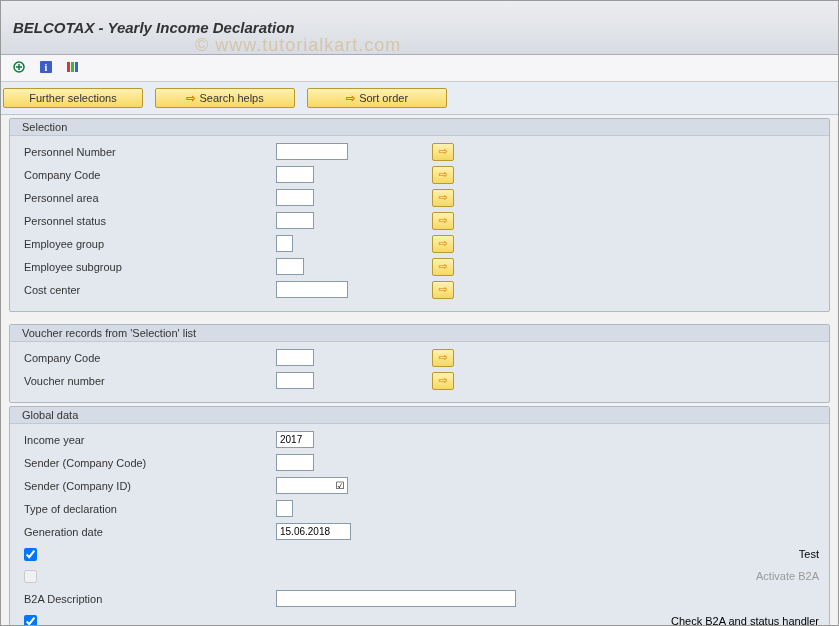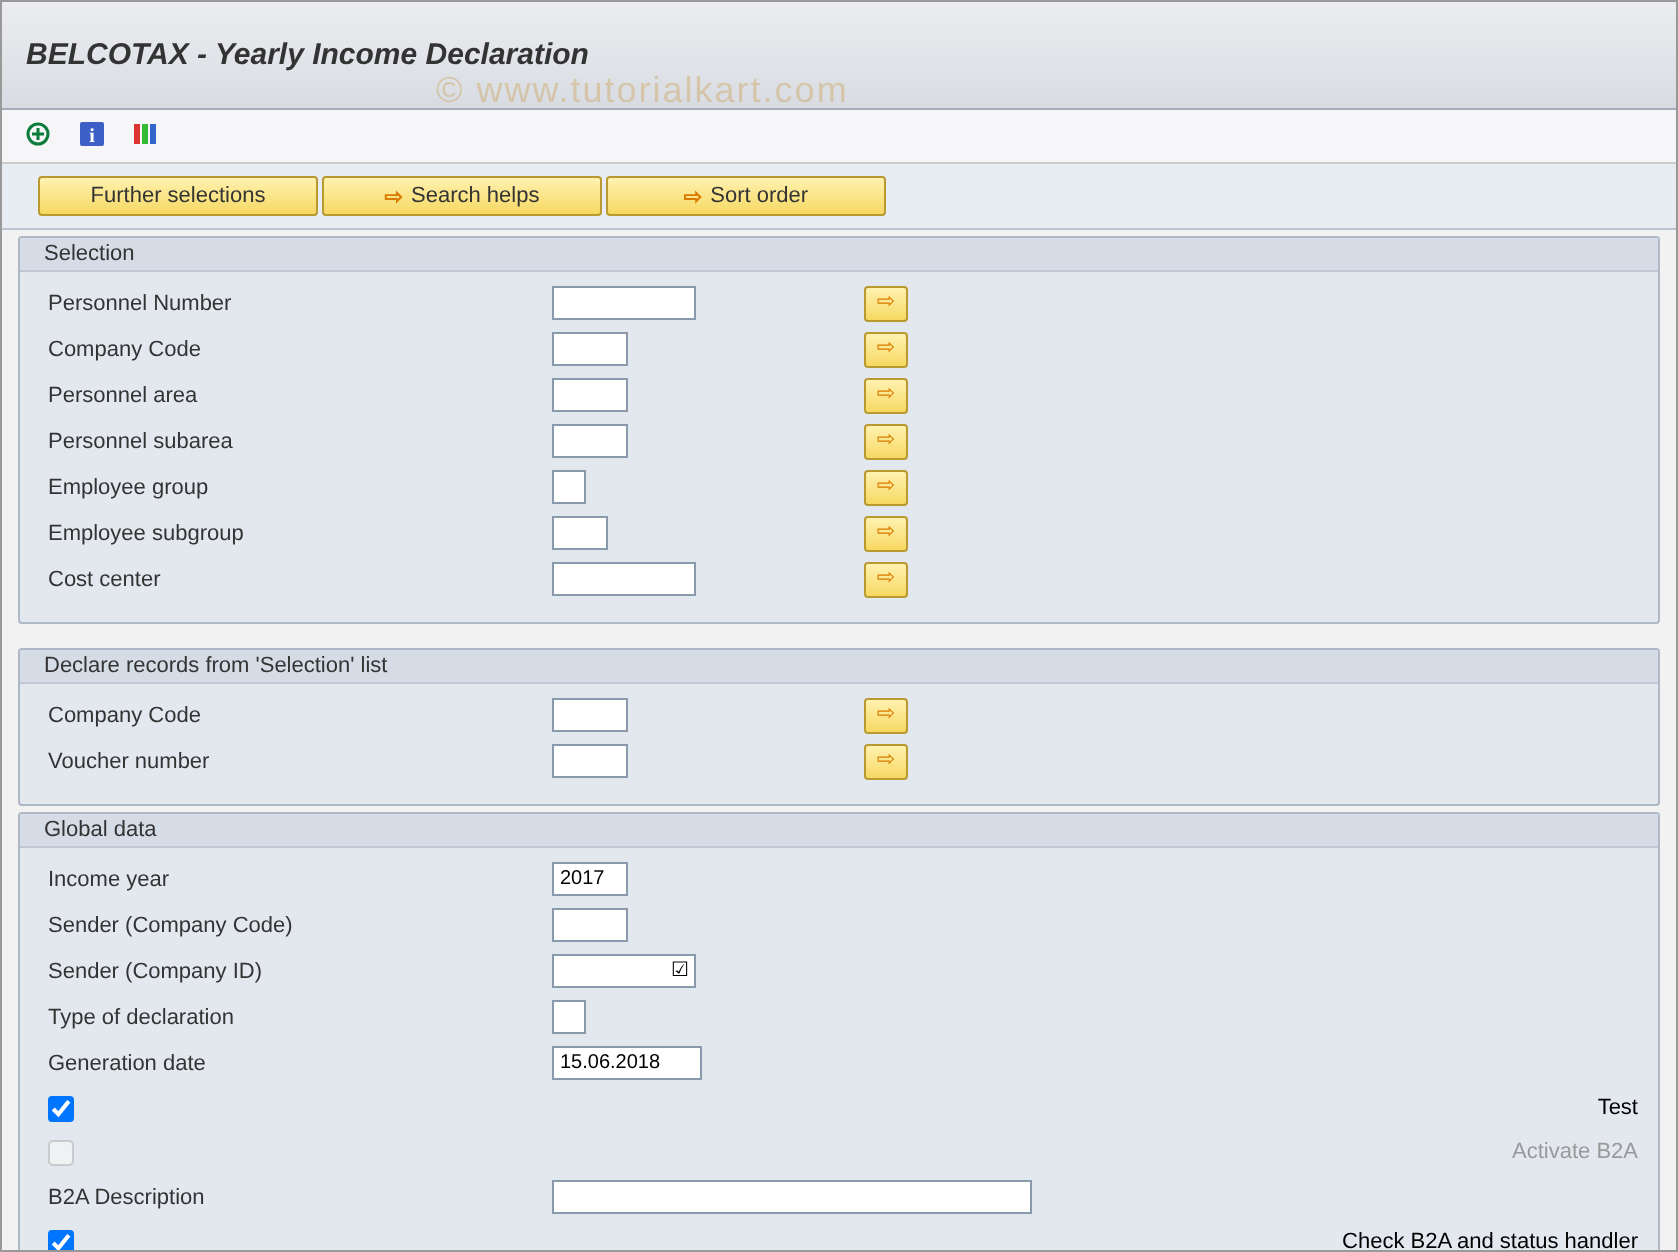--- a/index.html
+++ b/index.html
@@ -34,23 +34,23 @@
     .icon-btn {
       width: 18px;
       height: 16px;
       display: inline-flex;
       align-items: center;
       justify-content: center;
       cursor: pointer;
     }
     .button-row {
       background: #e8ecf3;
-      padding: 6px 18px;
+      padding: 6px 2px;
       display: flex;
-      gap: 2px;
+      gap: 12px;
       border-bottom: 1px solid #bcc4d0;
     }
     .yellow-btn {
       background: linear-gradient(to bottom, #fff2b0, #f6d862);
       border: 1px solid #b89a30;
       border-radius: 2px;
       padding: 2px 8px;
       font-size: 11px;
       color: #333;
       cursor: pointer;
@@ -132,21 +132,20 @@
     .checkbox-wrap input { width: 13px; height: 13px; }
     .checkbox-wrap.disabled { color: #999; }
     .watermark {
       position: absolute;
       top: 35px;
       left: 195px;
       color: rgba(200, 150, 60, 0.35);
       font-size: 18px;
       pointer-events: none;
       letter-spacing: 1px;
-      margin-left: 23px;
     }
     .input-with-help { position: relative; display: inline-block; }
     .f4-indicator {
       position: absolute;
       right: 1px;
       top: 1px;
       width: 14px;
       height: 15px;
       font-size: 10px;
       text-align: center;
@@ -212,21 +211,21 @@
       <span class="form-label">Company Code</span>
       <input class="form-input w-sm" value="" style="">
       <span class="value-help" style="margin-left:112px"></span>
     </div>
     <div class="form-row">
       <span class="form-label">Personnel area</span>
       <input class="form-input w-sm" value="" style="">
       <span class="value-help" style="margin-left:112px"></span>
     </div>
     <div class="form-row">
-      <span class="form-label">Personnel subarea</span>
+      <span class="form-label">Personnel status</span>
       <input class="form-input w-sm" value="" style="">
       <span class="value-help" style="margin-left:112px"></span>
     </div>
     <div class="form-row">
       <span class="form-label">Employee group</span>
       <input class="form-input w-xs" value="" style="">
       <span class="value-help" style="margin-left:133px"></span>
     </div>
     <div class="form-row">
       <span class="form-label">Employee subgroup</span>
@@ -235,21 +234,21 @@
     </div>
     <div class="form-row">
       <span class="form-label">Cost center</span>
       <input class="form-input w-md" value="" style="">
       <span class="value-help"></span>
     </div>
   </div>
 </div>
 
 <div class="group-box" style="margin-top:12px">
-  <div class="group-title">Declare records from 'Selection' list</div>
+  <div class="group-title">Voucher records from 'Selection' list</div>
   <div class="group-body">
     <div class="form-row">
       <span class="form-label">Company Code</span>
       <input class="form-input w-sm" value="" style="">
       <span class="value-help" style="margin-left:112px"></span>
     </div>
     <div class="form-row">
       <span class="form-label">Voucher number</span>
       <input class="form-input w-sm" value="" style="">
       <span class="value-help" style="margin-left:112px"></span>

